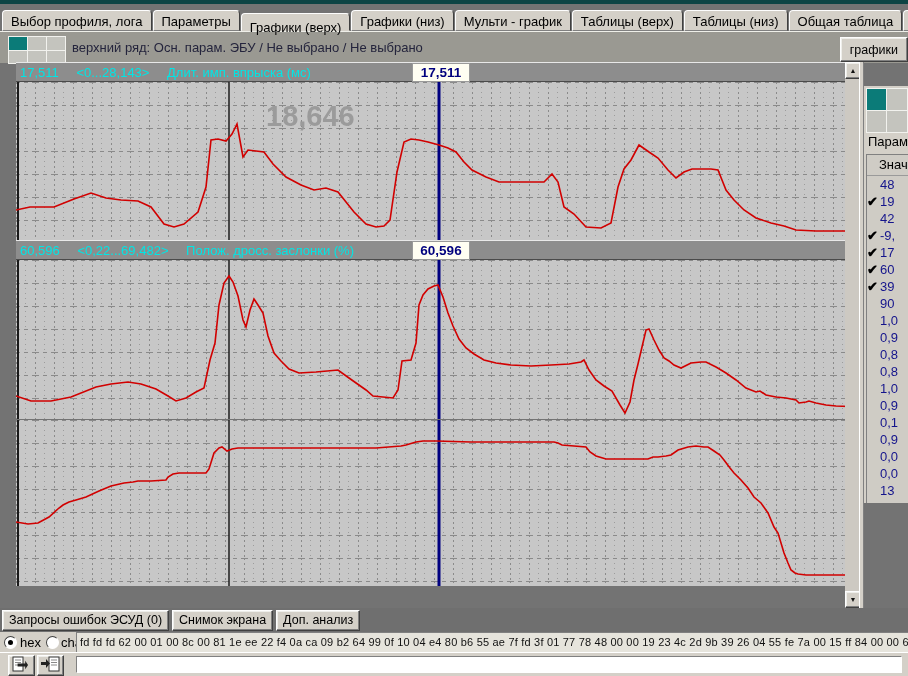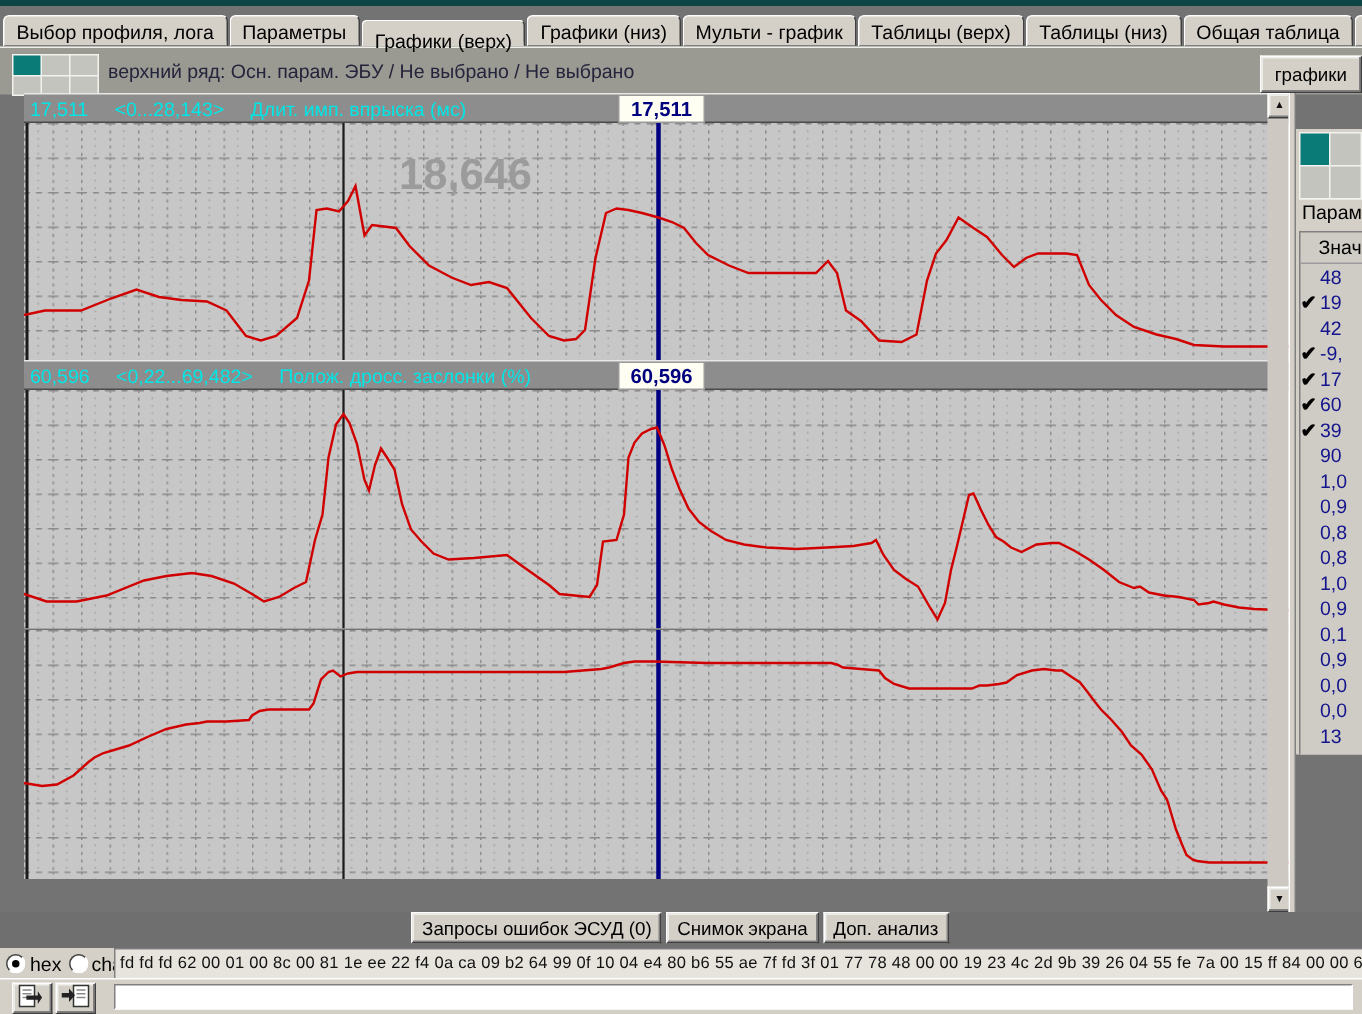--- a/index.html
+++ b/index.html
@@ -61,21 +61,21 @@
   .vrow .vtxt{color:#14148c;text-align:right;}
   .clear-btn{position:absolute;left:2px;top:421px;width:72px;height:26px;text-align:left;
              padding-left:3px;white-space:nowrap;}
   .clear-btn .xicon{color:#b11226;font-weight:bold;font-size:16px;vertical-align:-2px;}
   .bottom-values{position:absolute;left:2px;top:452px;width:70px;height:90px;
                  border:1px solid;border-color:#808080 #fff #fff #808080;background:#cfccc5;
                  padding-top:3px;box-sizing:border-box;}
   .bottom-values .vrow .vtxt{margin-left:8px;}
   
   .btnbar{position:absolute;top:608px;left:0;width:908px;height:24px;background:#6f6f6f;
-          display:flex;align-items:center;padding-left:2px;box-sizing:border-box;flex-direction:column;}
+          display:flex;align-items:center;padding-left:2px;box-sizing:border-box;}
   .btnbar .btn98{height:21px;margin-right:3px;white-space:nowrap;}
   .statusmsg{color:#f2f2f2;margin-left:8px;white-space:nowrap;font-size:13px;}
   .hexbar{position:absolute;top:632px;left:0;width:908px;height:20px;background:#d4d0c8;}
   .radio{position:absolute;top:4px;width:11px;height:11px;border-radius:50%;background:#fff;
          border:1px solid;border-color:#404040 #fff #fff #404040;box-sizing:content-box;}
   .radio .dot{position:absolute;left:3px;top:3px;width:5px;height:5px;border-radius:50%;
               background:#000;display:none;}
   .radio.checked .dot{display:block;}
   .radiolabel{position:absolute;top:3px;font-size:13px;}
   .hexfield{position:absolute;left:76px;top:0;width:832px;height:20px;background:#e6e4dc;

